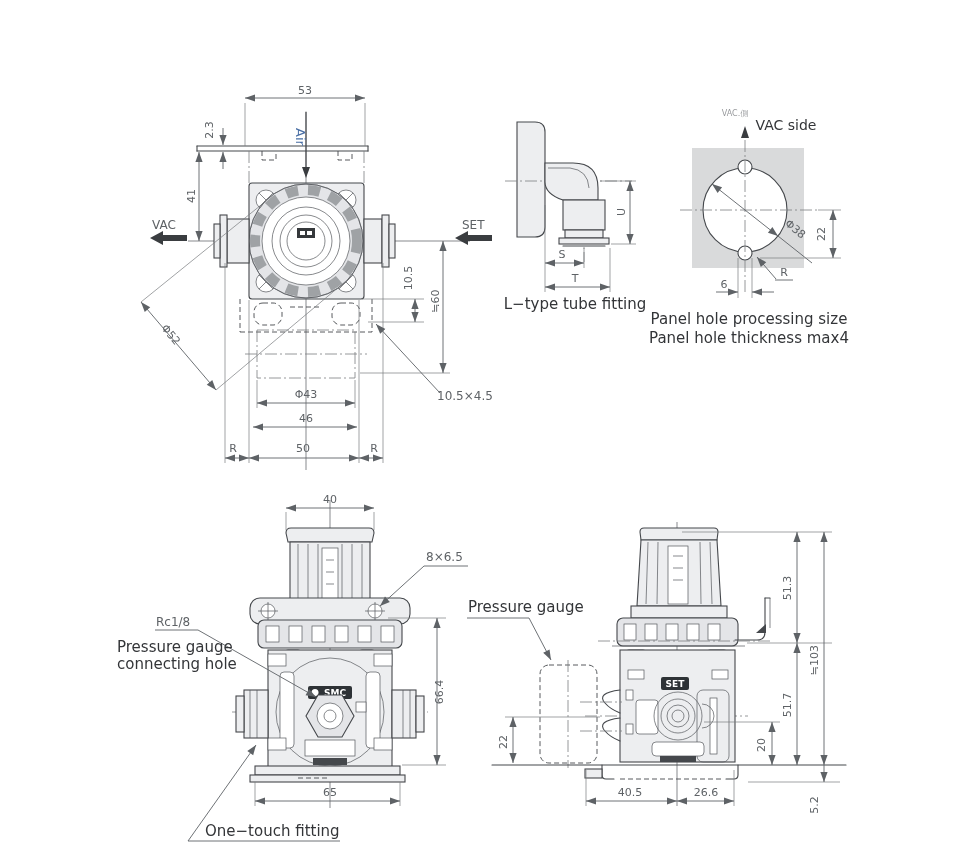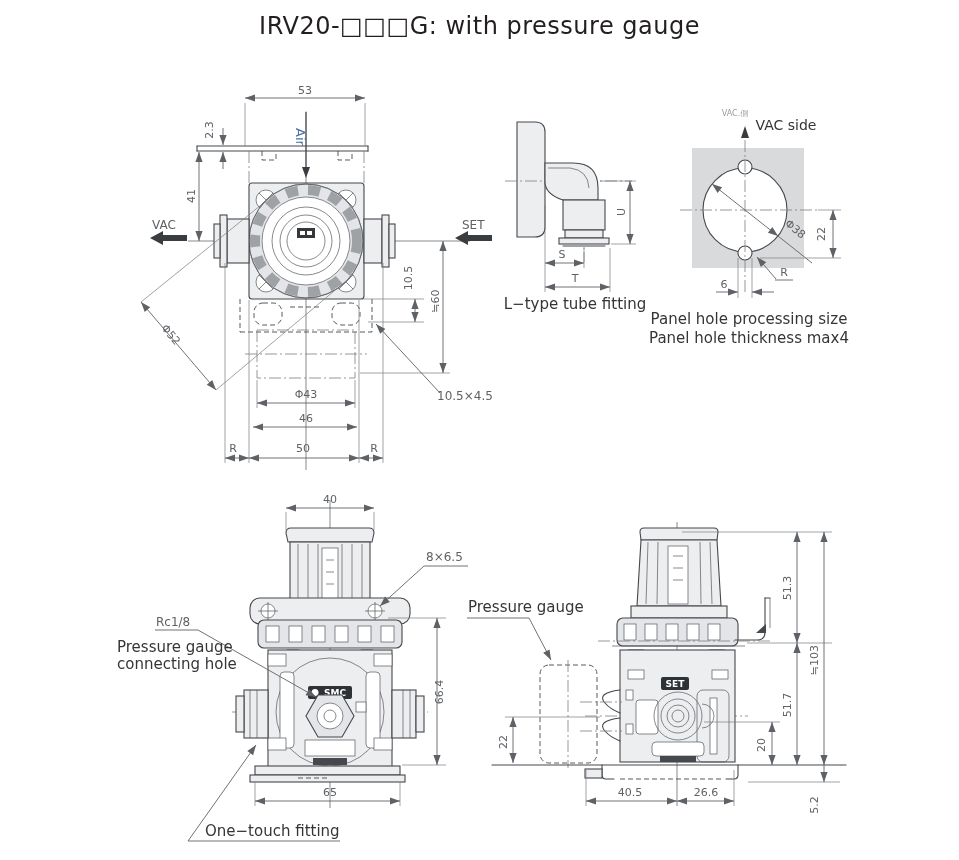--- a/index.html
+++ b/index.html
@@ -23,21 +23,20 @@
   .lb {fill:#333538;font-size:15px;text-anchor:middle;}
   .lbs{fill:#333538;font-size:15px;text-anchor:start;}
   .sm {fill:#5e6266;font-size:12px;text-anchor:start;}
   .tiny{fill:#97999c;font-size:8px;text-anchor:middle;}
   .badge{fill:#ffffff;font-size:9px;text-anchor:middle;font-weight:bold;}
 </style>
 </head>
 <body>
 
 <div class="stage">
-  <div class="title">IRV20-□□□G:  with pressure gauge</div>
 
   <svg width="959" height="860" viewBox="0 0 959 860">
     <defs>
       <marker id="ar" orient="auto-start-reverse" markerUnits="userSpaceOnUse" markerWidth="12" markerHeight="10" refX="10.5" refY="5">
         <path d="M0.5,1.4 L10.5,5 L0.5,8.6 Z" fill="#5e6266"></path>
       </marker>
       <marker id="arB" orient="auto-start-reverse" markerUnits="userSpaceOnUse" markerWidth="12" markerHeight="10" refX="10.5" refY="5">
         <path d="M0.5,1.2 L10.5,5 L0.5,8.8 Z" fill="#3a3d40"></path>
       </marker>
     </defs>

